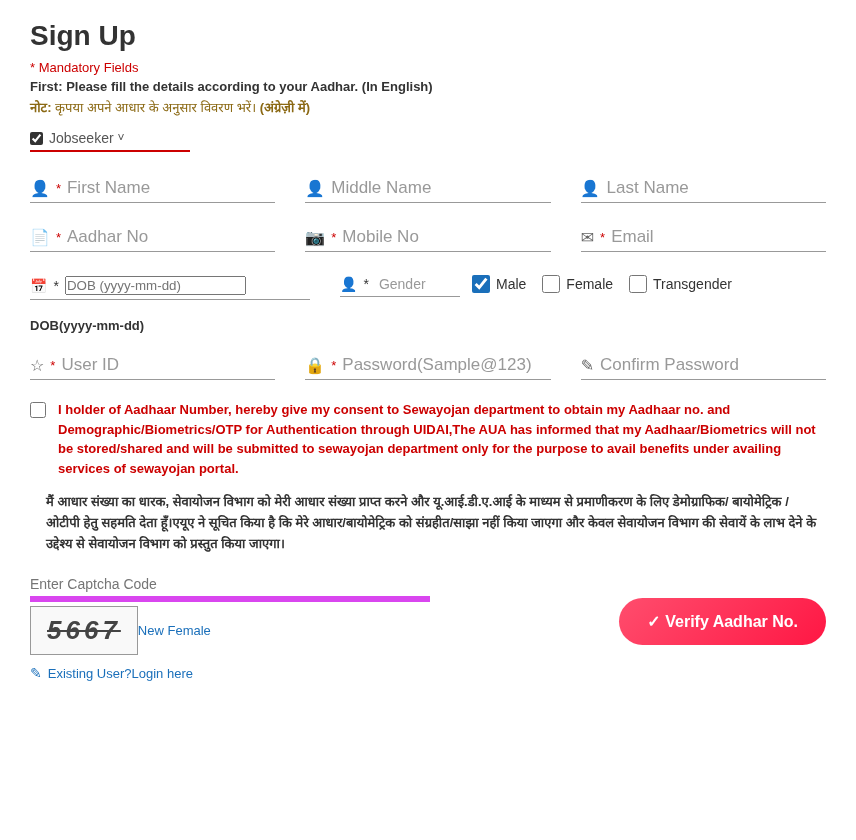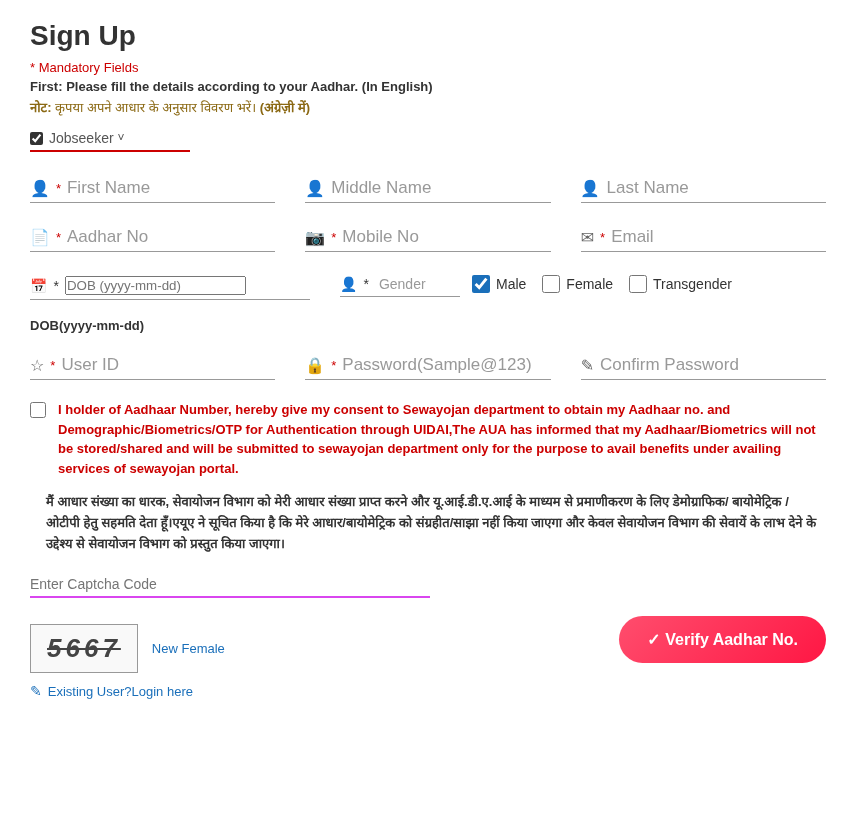--- a/index.html
+++ b/index.html
@@ -185,39 +185,38 @@
     .captcha-section {
       display: flex;
       align-items: flex-end;
       justify-content: space-between;
       margin-bottom: 10px;
     }
     .captcha-left {
       flex: 1;
     }
     .captcha-input-field {
-      border-bottom: 2px solid #d946ef;
+      border-bottom: 6px solid #d946ef;
       padding: 6px 0 4px 0;
       display: flex;
       align-items: center;
-      margin-bottom: 26px;
+      margin-bottom: 4px;
       max-width: 400px;
     }
     .captcha-input-field input {
       border: none;
       outline: none;
       font-size: 14px;
       color: #999;
       background: transparent;
       width: 100%;
     }
     .captcha-image-row {
       display: flex;
       align-items: center;
-      gap: 14px;
     }
     .captcha-image {
       border: 1px solid #999;
       padding: 8px 16px;
       font-size: 26px;
       font-weight: bold;
       color: #444;
       text-decoration: line-through;
       letter-spacing: 4px;
       font-style: italic;

